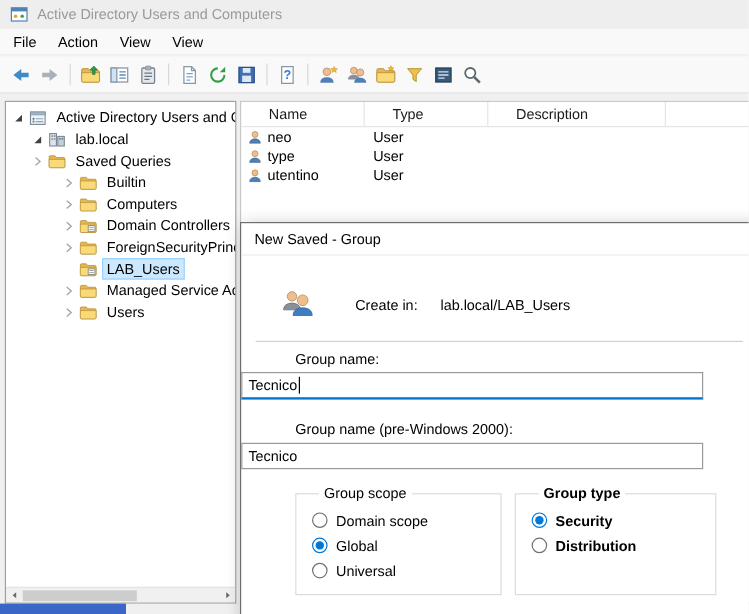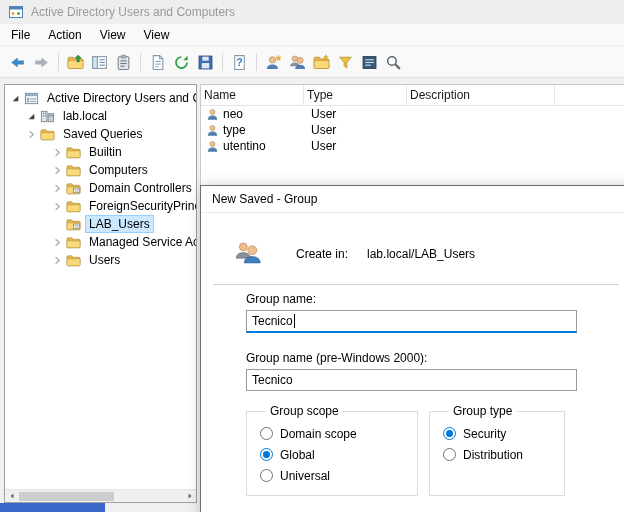--- a/index.html
+++ b/index.html
@@ -35,21 +35,21 @@
   .tree-label.selected { background:#cce8ff; border:1px solid #99d1ff; }
   .hscroll { position:absolute; left:0; right:0; bottom:0; height:13px; background:#f0f0f0; border-top:1px solid #e4e4e4; }
   .hs-arrow { position:absolute; top:0; width:13px; height:12px; display:flex; align-items:center; justify-content:center; }
   .hs-arrow.left { left:0; } .hs-arrow.right { right:0; }
   .hs-thumb { position:absolute; left:14px; top:2px; width:95px; height:9px; background:#cdcdcd; }
 
   
   .list-pane { position:absolute; left:200px; top:84px; width:424px; height:419px; background:#fff;
                border:1px solid #c9c9c9; border-right:none; overflow:hidden; }
   .list-header { display:flex; height:21px; border-bottom:1px solid #e5e5e5; align-items:center; }
-  .hcell { height:100%; display:flex; align-items:center; padding-left:3px; border-right:1px solid #e5e5e5; color:#1a1a1a; }
+  .hcell { height:100%; display:flex; align-items:center; padding-left:23px; border-right:1px solid #e5e5e5; color:#1a1a1a; }
   .c1 { width:103px; } .c2 { width:103px; } .c3 { width:148px; } .crest { flex:1; border-right:none; }
   .list-row { display:flex; height:16px; align-items:center; }
   .list-row .cell { display:flex; align-items:center; padding-left:7px; }
   .list-row .cell.c1 { padding-left:5px; }
   .uicon { width:13px; height:13px; margin-right:4px; flex:0 0 13px; }
 
   
   .blue-strip { position:absolute; left:0; top:503px; width:105px; height:9px; }
 
   
@@ -57,28 +57,28 @@
             border:1px solid #6e6e6e; box-shadow:3px 3px 14px rgba(0,0,0,.3); z-index:10; }
   .dlg-title { height:27px; display:flex; align-items:center; padding-left:11px; border-bottom:1px solid #ececec; }
   .create-row { display:flex; align-items:center; margin:26px 0 0 32px; }
   .grp-icon { width:30px; height:30px; flex:0 0 30px; }
   .ci-label { margin-left:33px; }
   .ci-value { margin-left:0;padding-left:19px; }
   .dlg-sep { margin:15px 12px 0 12px; height:2px; border-top:1px solid #d0d0d0; border-bottom:1px solid #ffffff; }
   .fld-label { margin:4px 0 4px 45px; }
   .fld-label.first { margin-top:4px; padding-top:2px; }
   .fld-label.second { margin-top:18px; }
-  .txt { margin-left:45px; width:331px; height:23px; border:1px solid #999; background:#fff;
+  .txt { width:385px; height:23px; border:1px solid #999; background:#fff;
          display:flex; align-items:center; padding-left:5px; }
   .txt.focused { border-bottom:2px solid #0078d7; }
   .txt2 { height:22px; }
   .caret { display:inline-block; width:1px; height:14px; background:#000; margin-left:1px; }
   .groups-row { display:flex; margin:13px 0 0 45px; gap:11px; }
   fieldset.groupbox { border:1px solid #dcdcdc; min-width:0; padding:0 0 0 13px; height:92px; }
-  fieldset.gb-scope { width:172px; } fieldset.gb-type { width:136px; }
+  fieldset.gb-scope { width:172px; } fieldset.gb-type { width:168px;font-weight:bold; }
   fieldset legend { padding:0 4px; margin-left:6px; }
   .radio-row { display:flex; align-items:center; height:21px; }
   .radio-row.firstrow { margin-top:5px; }
   .radio { width:13px; height:13px; border:1px solid #707070; border-radius:50%; background:#fff; position:relative; flex:0 0 13px; }
   .radio.checked { border-color:#0078d7; }
   .radio.checked::after { content:""; position:absolute; left:2px; top:2px; right:2px; bottom:2px;
                           border-radius:50%; background:#0078d7; }
   .radio-row .rlabel { margin-left:7px; }
 </style>
 </head>

